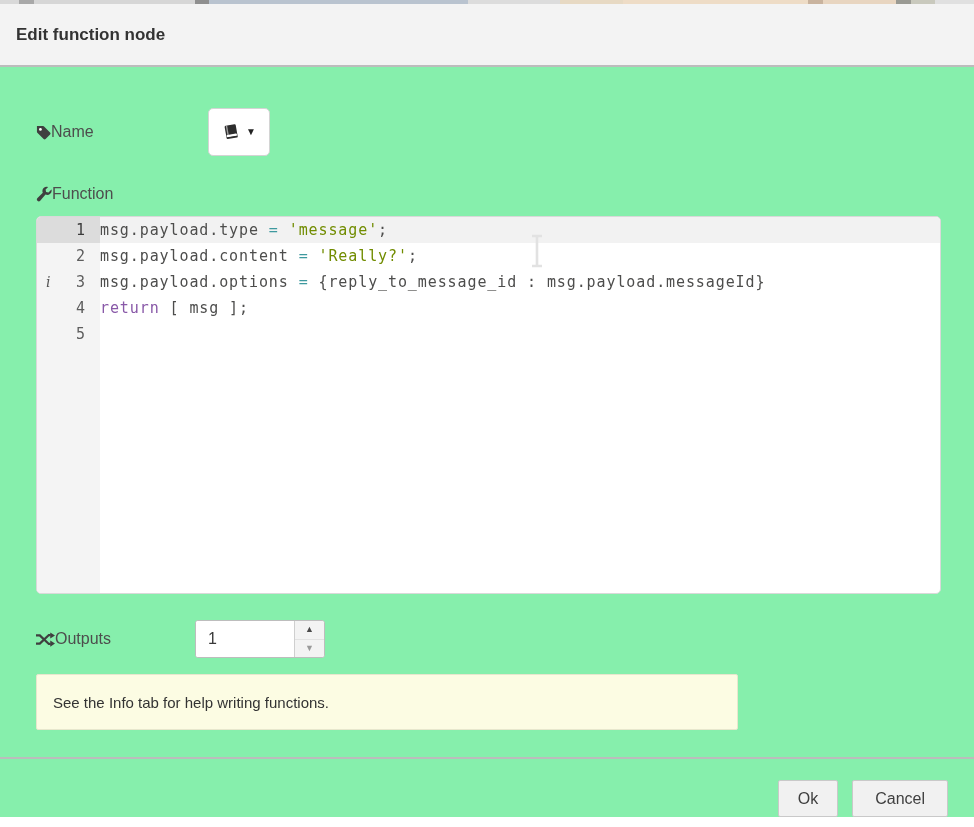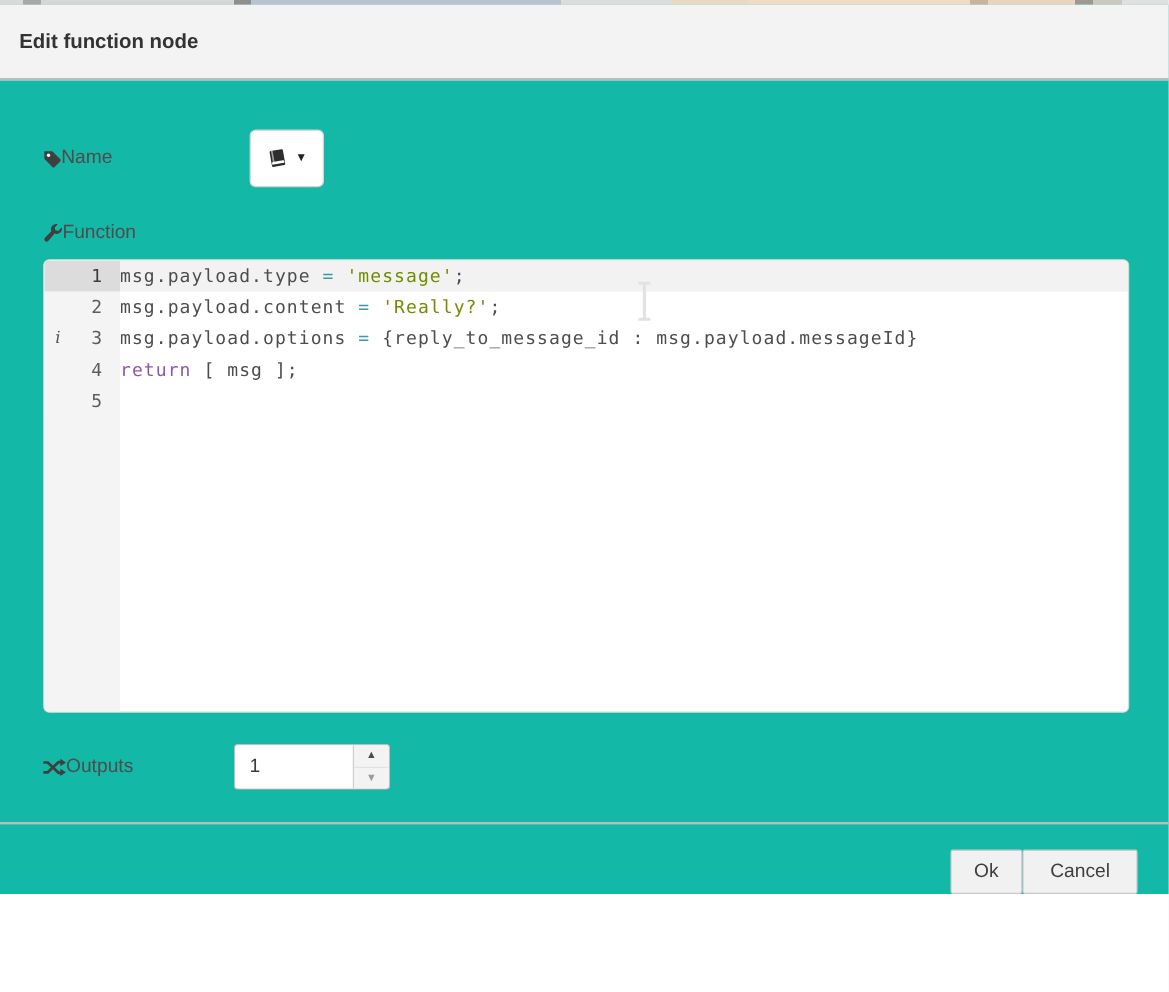--- a/index.html
+++ b/index.html
@@ -6,21 +6,21 @@
   html, body { width: 974px; height: 827px; background: #fff; overflow: hidden;
     font-family: "Liberation Sans", sans-serif; }
 
   .top-strip { height: 4px; width: 100%;
     background: linear-gradient(90deg,
       #d9d9d9 0 2%, #a8a8a8 2% 3.5%, #d6d6d6 3.5% 20%, #8f8f8f 20% 21.5%,
       #b9c3cf 21.5% 48%, #dcdcdc 48% 57.5%, #e7d9c3 57.5% 64%, #eedcc6 64% 83%,
       #c9b39e 83% 84.5%, #e8d5c0 84.5% 92%, #9a9a93 92% 93.5%, #c9c9bd 93.5% 96%,
       #e0e0e0 96% 100%); }
 
-  .dialog { width: 974px; background: #14b8a6; }
+  .dialog { width: 974px; background: #86efac; }
   .dialog-header { height: 63px; background: var(--header-bg, #f3f3f3);
     border-bottom: 2px solid #bcbcbc; display: flex; align-items: center;
     padding: 0 16px; }
   .dialog-title { font-size: 17px; font-weight: bold; color: #333; }
 
   .dialog-body { padding: 0 33px 0 36px; }
 
   .form-row { display: flex; align-items: center; }
   .field-label { display: flex; align-items: center; font-size: 16px;
     color: #4d4d4d; width: 159px; flex: 0 0 159px; }
@@ -75,21 +75,21 @@
     font-size: 9px; line-height: 1; padding: 0; }
   .spin-btn.up { color: #4a4a4a; }
   .spin-btn.down { color: #9a9a9a; border-top: 1px solid #e2e2e2; }
 
   .form-tips { margin-top: 16px; width: 702px; height: 56px;
     background: var(--tip-bg, #fcfce3); border: 1px solid #e7e7cd;
     border-radius: 2px; display: flex; align-items: center; padding: 0 16px;
     font-size: 15px; color: #333; }
 
   .dialog-footer { margin-top: 27px; border-top: 2px solid #bcbcbc;
-    display: flex; justify-content: flex-end; 
+    display: flex; justify-content: flex-end; gap: 14px;
     padding: 21px 26px 0 0; }
   .btn { height: 37px; background: #f1f1f1; border: 1px solid #c9c9c9;
     border-radius: 2px; font-size: 16px; color: #3f3f3f; cursor: pointer;
     font-family: "Liberation Sans", sans-serif; padding: 0 19px; }
   .btn-cancel { padding: 4px 22px; }
 </style>
 </head>
 <body>
 
 <div class="top-strip"></div>
@@ -185,20 +185,23 @@
       </label>
       <div class="spinner">
         <input class="outputs-input" type="text" value="1" style="">
         <div class="spin-buttons">
           <button class="spin-btn up">▲</button>
           <button class="spin-btn down">▼</button>
         </div>
       </div>
     </div>
 
+    <div class="form-tips">
+      <span>See the Info tab for help writing functions.</span>
+    </div>
 
   </div>
 
   <div class="dialog-footer">
     <button class="btn">Ok</button>
     <button class="btn btn-cancel">Cancel</button>
   </div>
 
 </div>
 

